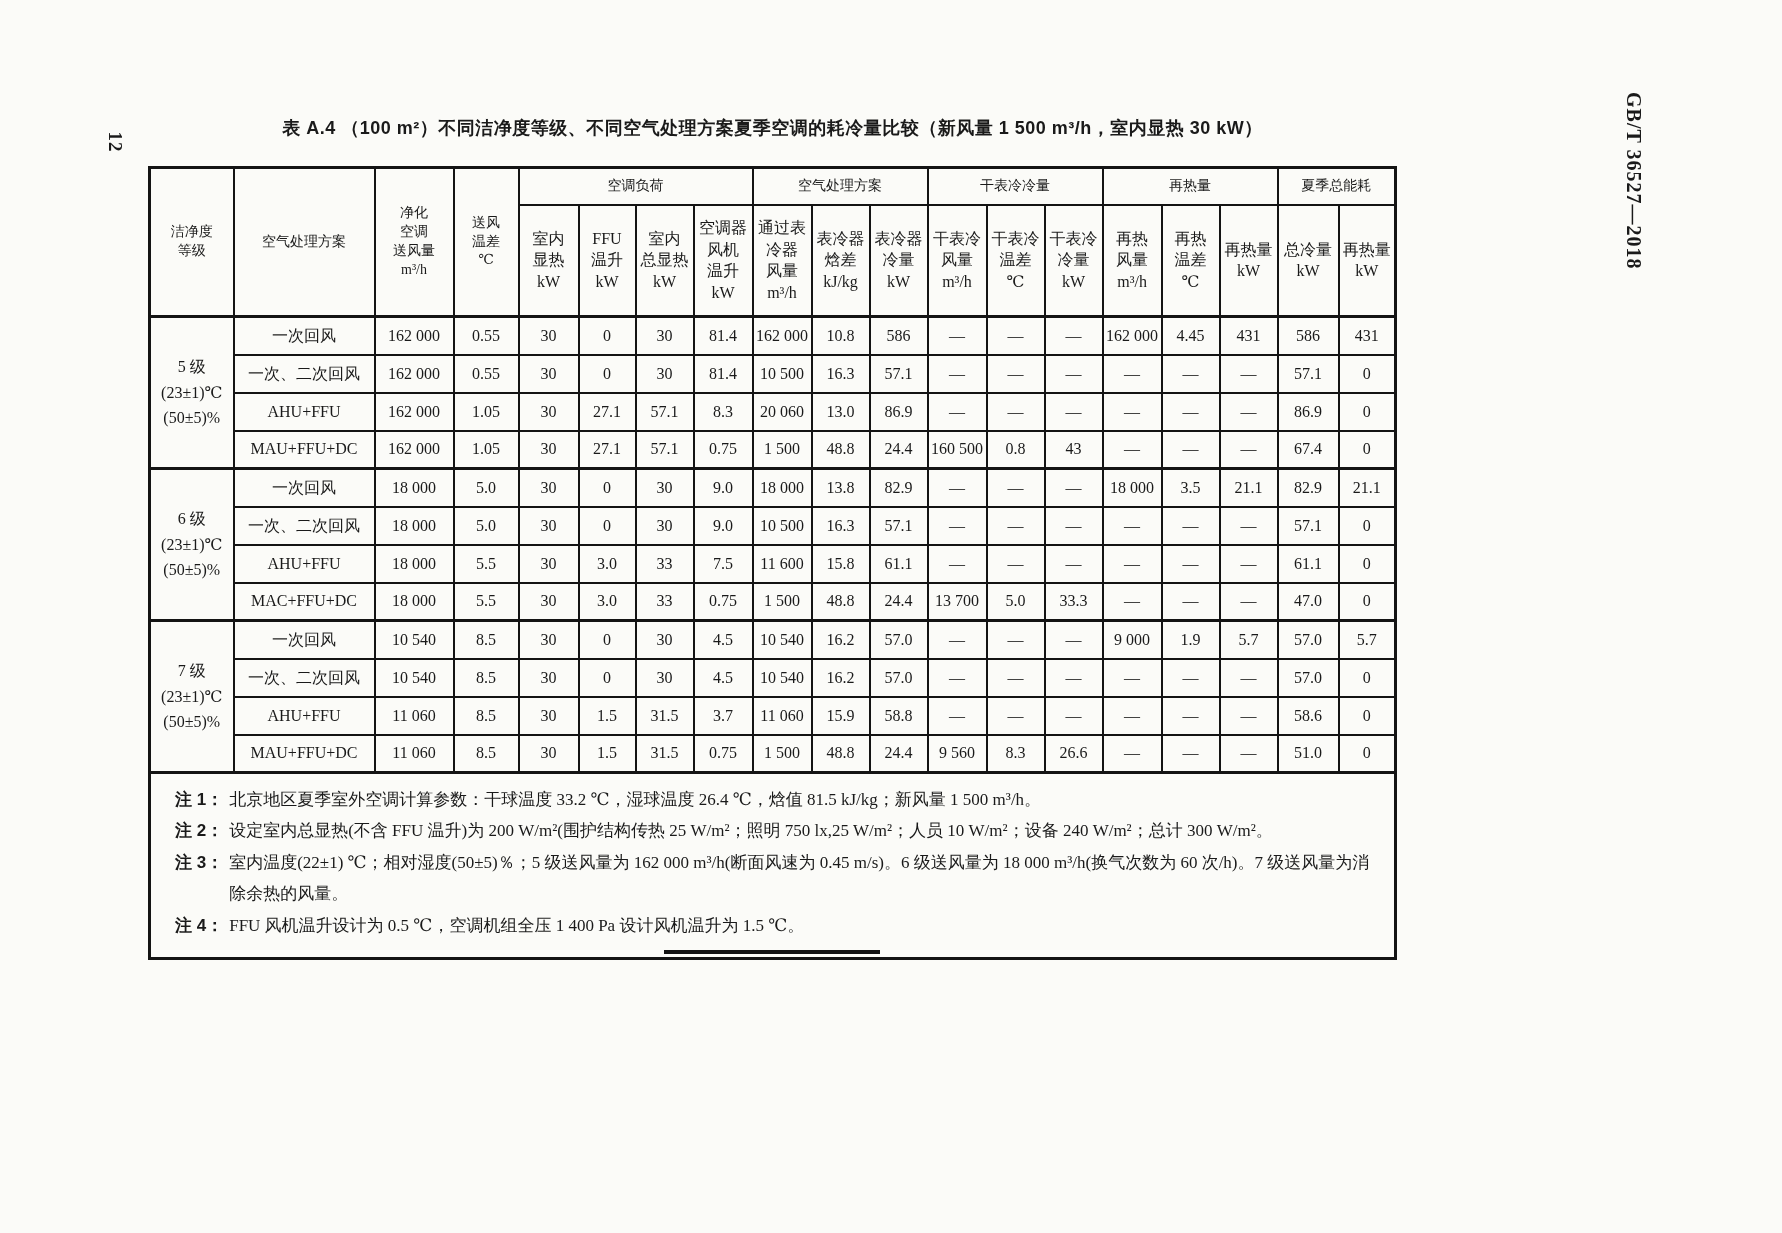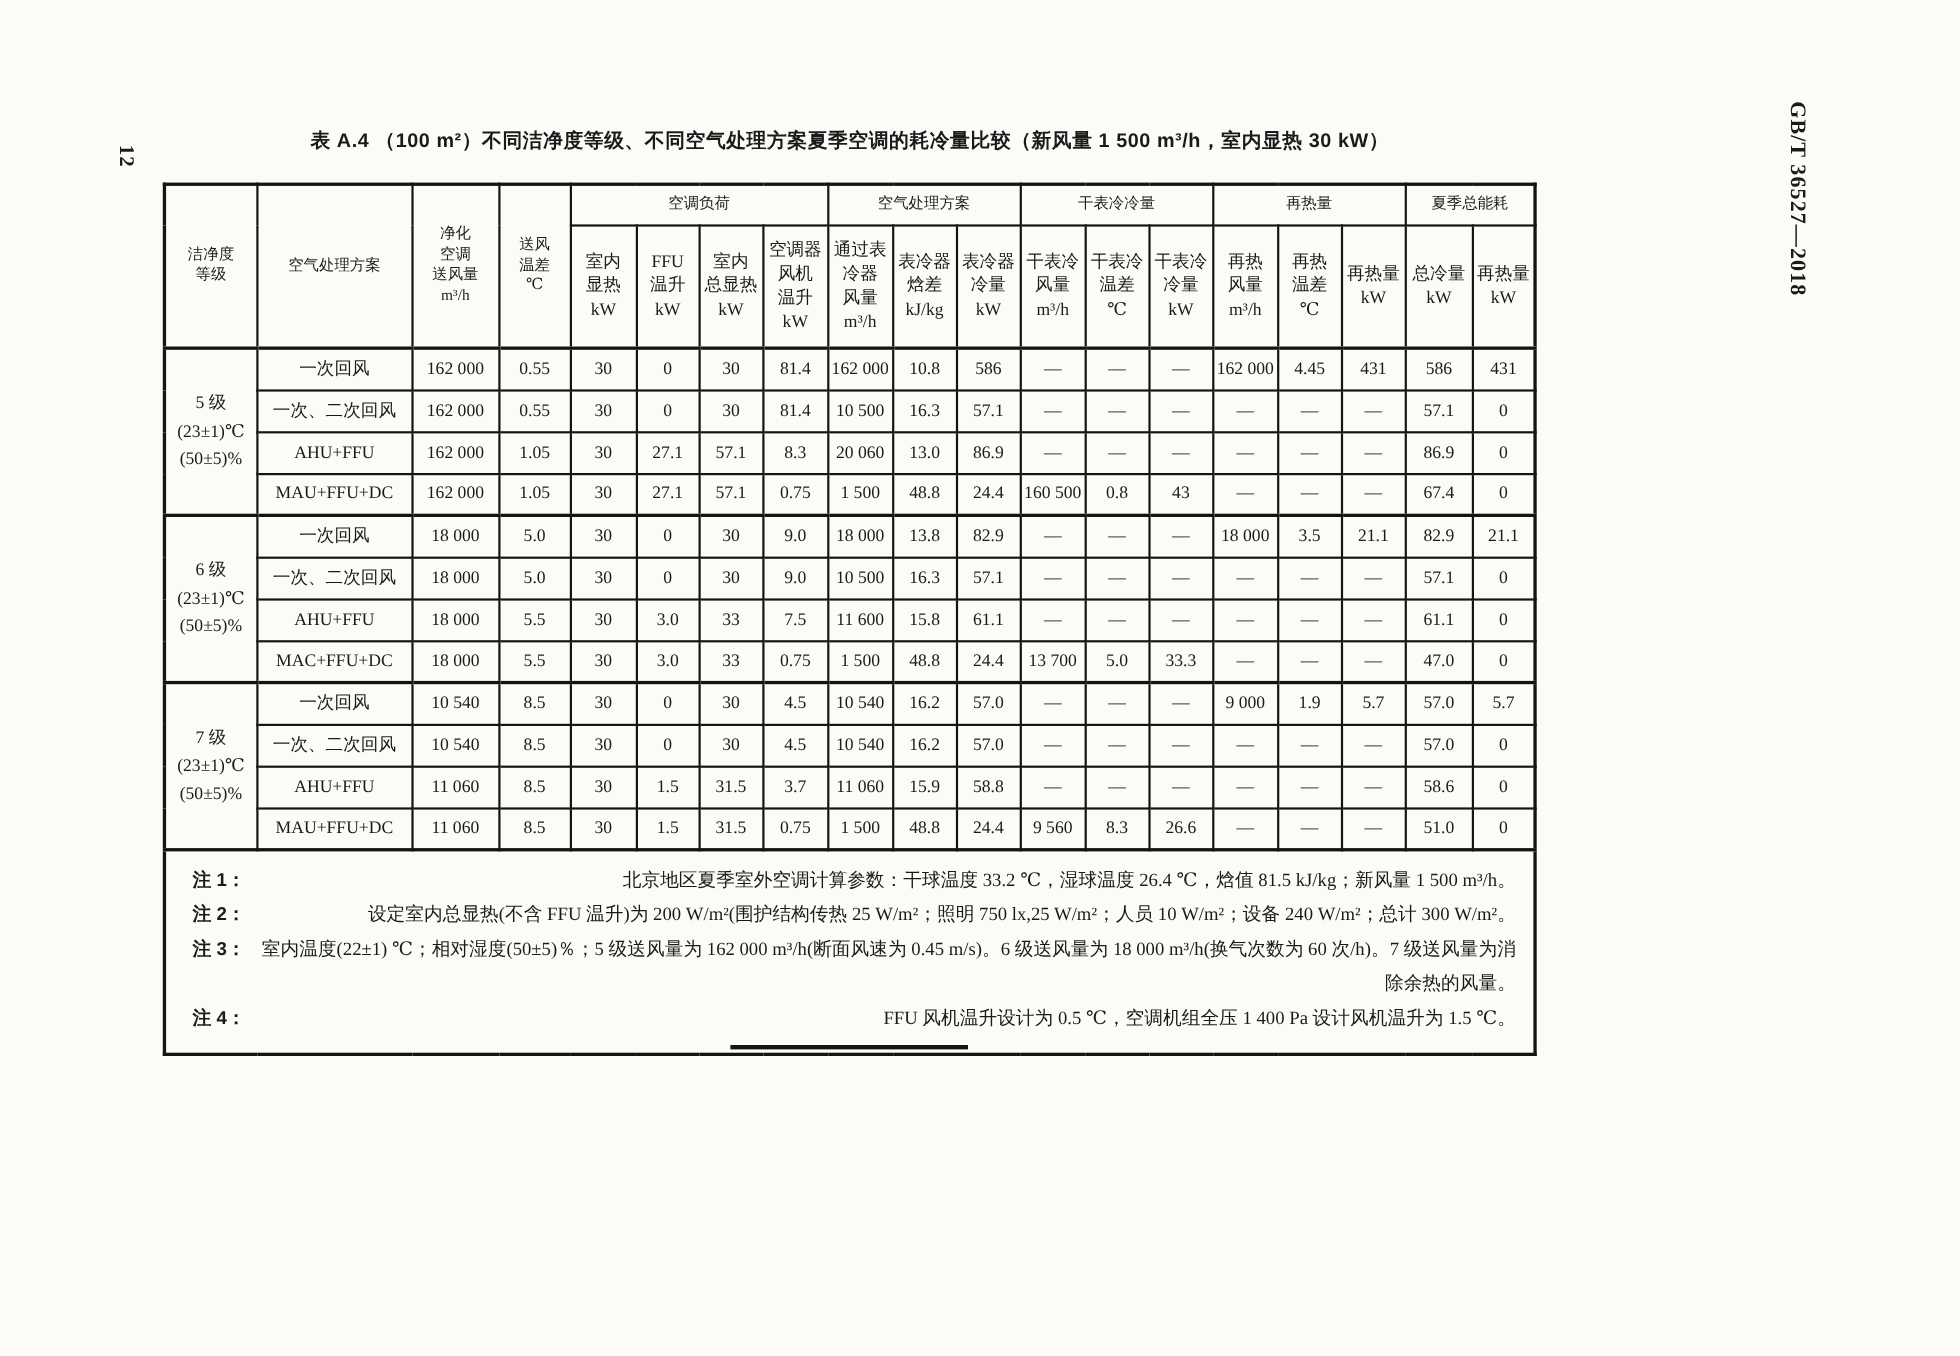--- a/index.html
+++ b/index.html
@@ -61,21 +61,21 @@
   .pre { white-space: pre-line; }
   thead tr.h1 th { height: 37px; font-size: 14px; }
   thead tr.h2 th { height: 112px; font-size: 16px; }
   thead { border-bottom: 3px solid #141414; }
   tbody#table-body td { height: 38px; font-size: 16px; }
   tbody#table-body tr.group-start td { border-top: 3px solid #141414; }
   td.group-label { font-size: 16px; line-height: 1.6; }
   td.scheme { font-size: 17px; }
   tbody.notes-section { border-top: 3px solid #141414; }
   td.notes-cell {
-    text-align: right;
+    text-align: left;
     vertical-align: top;
     padding: 10px 16px 16px 24px;
   }
   .note-line { display: flex; font-size: 17px; line-height: 1.85; }
   .note-label {
     font-family: "Liberation Sans", "DejaVu Sans", sans-serif;
     font-weight: bold;
     white-space: nowrap;
     flex: 0 0 auto;
     padding-right: 6px;

